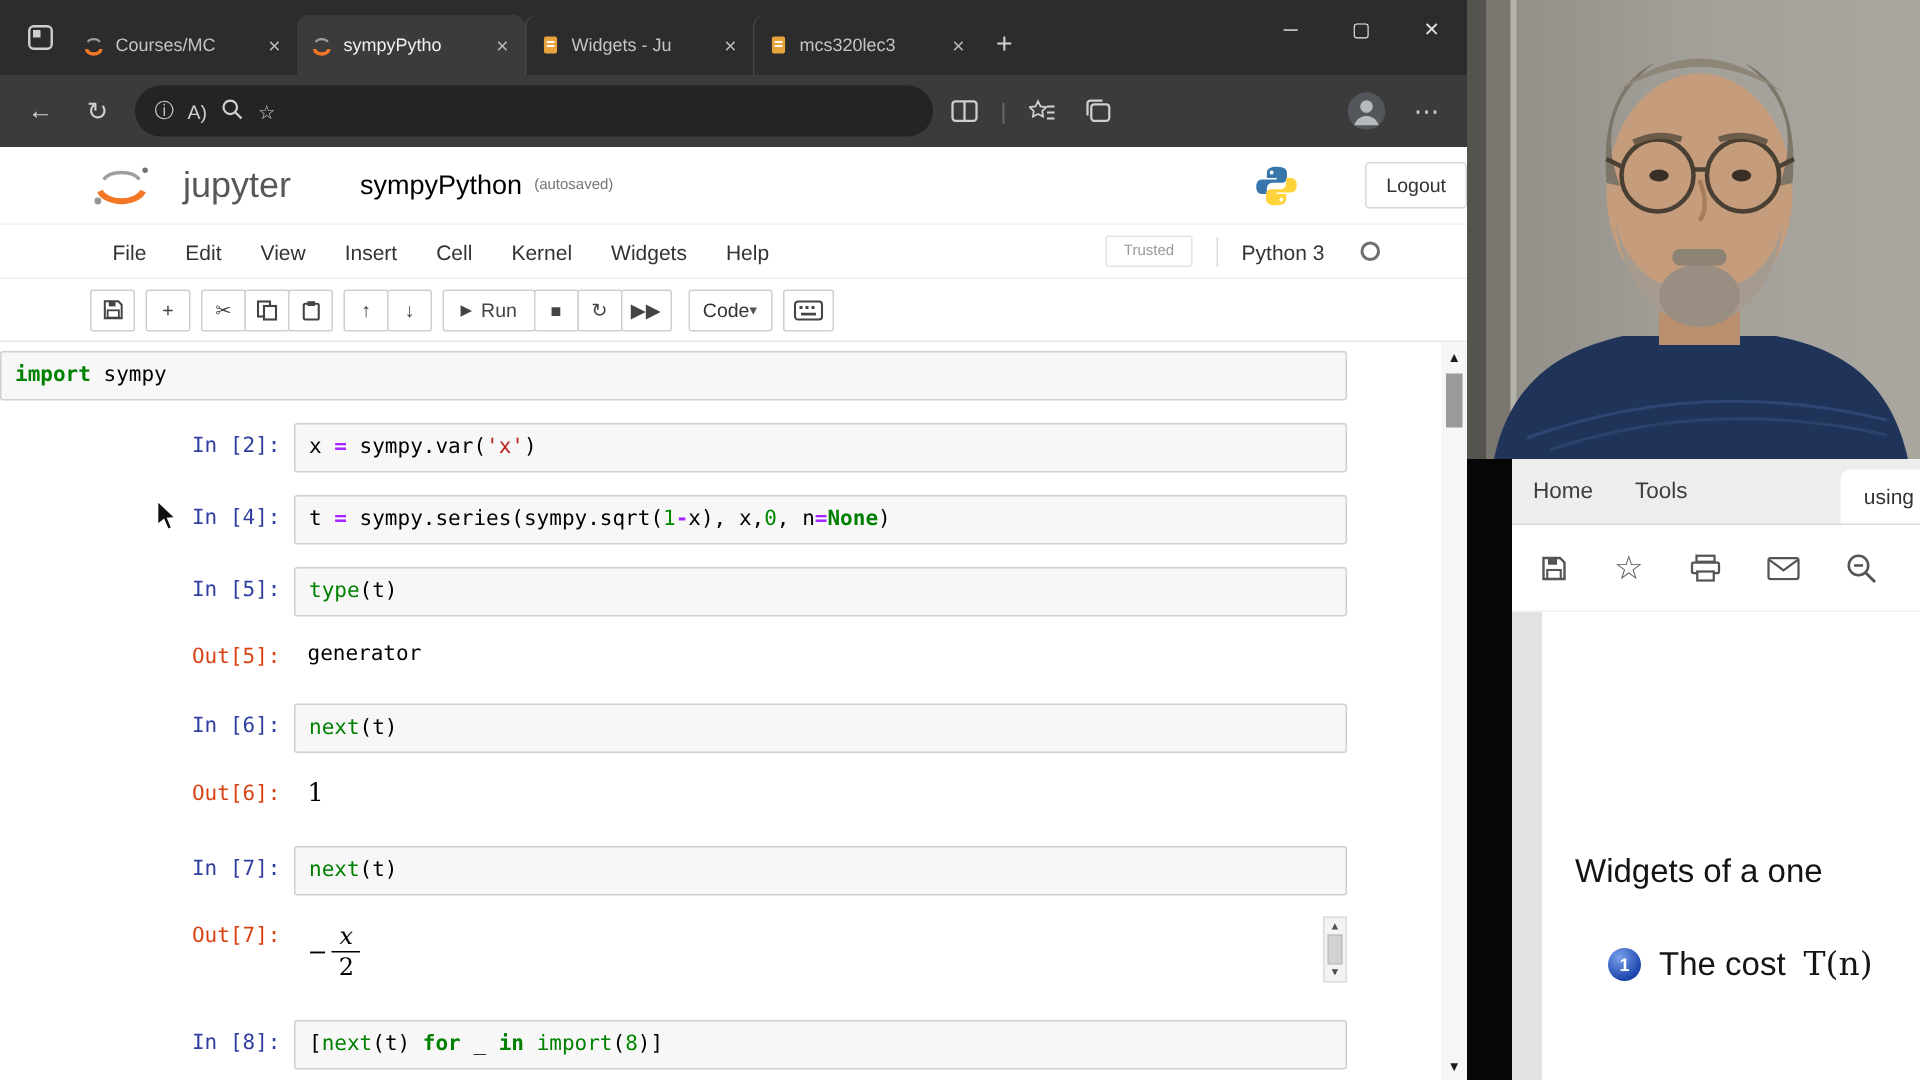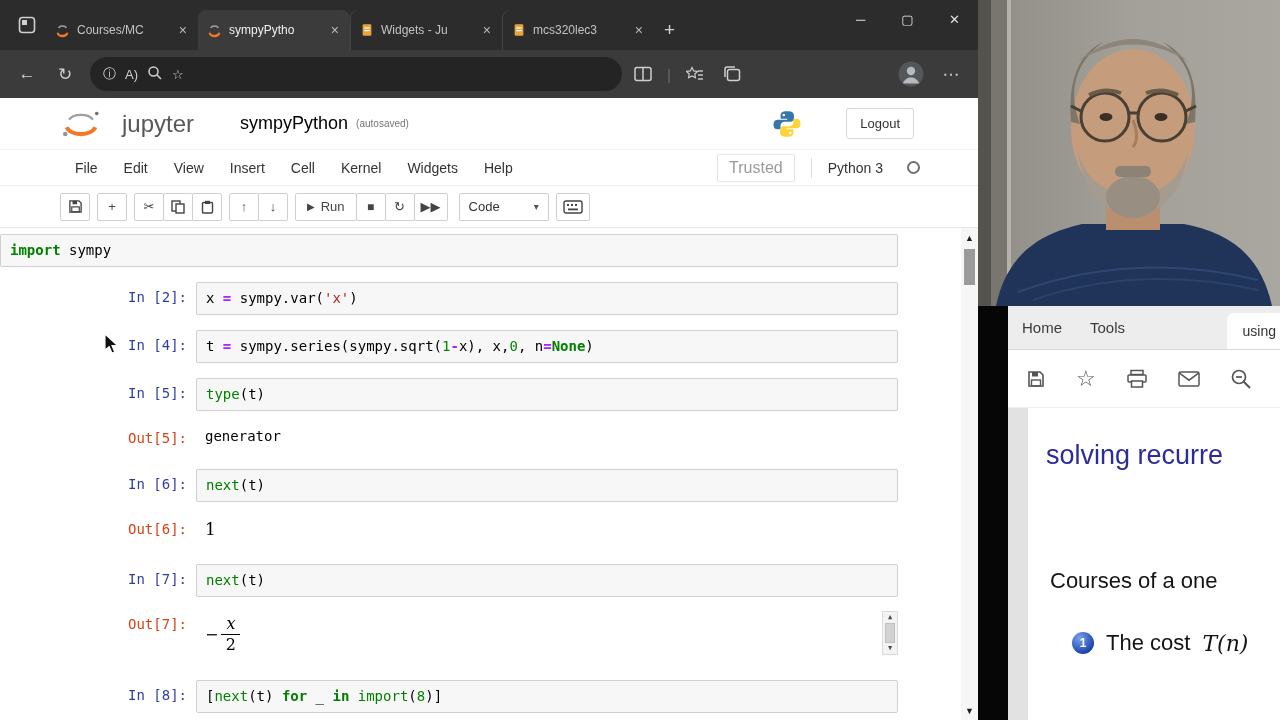--- a/index.html
+++ b/index.html
@@ -29,36 +29,36 @@
   .divider{color:#6a6a6a;font-size:15px;padding:0 3px}
   .navright{display:flex;align-items:center;gap:6px;margin-left:auto}
 
   
   .jheader{height:52px;display:flex;align-items:center;padding-left:60px;background:#fff;border-bottom:1px solid #f2f2f2}
   .jlogo{display:flex;align-items:center;gap:20px}
   .jlogo-text{font-size:24px;color:#585858}
   .jtitle{font-size:18px;color:#000;margin-left:46px}
   .jautosave{font-size:10px;color:#767676;margin-left:8px}
   .pylogo{margin-left:auto;margin-right:44px;display:flex}
-  .logout{border:1px solid #d7d7d7;border-radius:3px;padding:7px 13px;font-size:13px;color:#333;margin-right:64px;background:#fff}
+  .logout{border:1px solid #d7d7d7;border-radius:3px;padding:7px 13px;font-size:13px;color:#333;background:#fff}
   .jmenubar{height:36px;display:flex;align-items:center;padding-left:62px;border-bottom:1px solid #ececec}
   .menu-item{padding:0 13px;font-size:14px;color:#333}
-  .trusted{margin-left:auto;font-size:16px;color:#9a9a9a;border:1px solid #e4e4e4;padding:4px 11px;border-radius:2px}
+  .trusted{margin-left:auto;font-size:10px;color:#9a9a9a;border:1px solid #e4e4e4;padding:4px 11px;border-radius:2px}
   .kdivider{width:1px;height:20px;background:#ddd;margin:0 16px}
   .kernel{font-size:14px;color:#333;margin-right:24px}
   .kcircle{width:13px;height:13px;border:2px solid #6f6f6f;border-radius:50%;margin-right:58px}
 
   .toolbar{height:42px;display:flex;align-items:center;gap:7px;padding-left:60px;border-bottom:1px solid #e7e7e7}
   .tbtn{min-width:30px;height:28px;border:1px solid #cfcfcf;border-radius:2px;background:#fff;display:flex;align-items:center;justify-content:center;font-size:13px;color:#444;padding:0 6px}
   .tgrp{display:flex}
   .tgrp .tbtn+.tbtn{margin-left:-1px}
   .runbtn{gap:6px;padding:0 11px}
   .runbtn .play{font-size:10px}
   .stopg{font-size:12px}
-  .cellselect{height:28px;border:1px solid #cfcfcf;border-radius:2px;display:flex;align-items:center;gap:34px;padding:0 9px;font-size:13px;color:#333;background:#fff;margin-left:4px}
+  .cellselect{height:28px;border:1px solid #cfcfcf;border-radius:2px;display:flex;align-items:center;padding:0 9px;font-size:13px;color:#333;background:#fff;margin-left:4px}
   .caret{font-size:10px;color:#555}
 
   
   .nbbody{position:relative;height:492px;padding-top:6px;overflow:hidden;background:#fff}
   .nbrow{display:flex;align-items:flex-start;margin-bottom:15px}
   .prompt{width:196px;flex:none;text-align:right;padding:7px 9px 0 0;font-family:"DejaVu Sans Mono","Liberation Mono",monospace;font-size:14px;white-space:nowrap}
   .in-p{color:#303f9f}
   .out-p{color:#d84315}
   .codebox{flex:1;margin-right:80px;background:#f7f7f7;border:1px solid #cfcfcf;border-radius:2px;padding:6px 9px;font-family:"DejaVu Sans Mono","Liberation Mono",monospace;font-size:14px;line-height:19px;white-space:pre}
   .tk-kw{color:#008000;font-weight:bold}
@@ -91,21 +91,21 @@
   .pdfdoc-tab{margin-left:auto;background:#fff;height:36px;align-self:flex-end;border-radius:7px 0 0 0;padding:0 4px 0 16px;display:flex;align-items:center;font-size:14px;color:#333;min-width:52px}
   .pdficons{height:58px;display:flex;align-items:center;gap:30px;padding-left:18px;background:#fff;border-bottom:1px solid #f0f0f0}
   .pdficon{display:flex;align-items:center;justify-content:center;color:#555}
   .star-glyph{font-size:22px;line-height:22px}
   .pdfbody{position:relative;height:312px;background:#fff}
   .pdfgutter{position:absolute;left:0;top:0;width:20px;height:100%;background:#e2e2e2}
   .pdfheading{position:absolute;left:38px;top:32px;font-size:27px;color:#2b2b9b;white-space:nowrap}
   .pdfline1{position:absolute;left:42px;top:160px;font-size:22px;color:#141414;white-space:nowrap}
   .pdfbullet{position:absolute;left:64px;top:222px;display:flex;align-items:center;gap:12px;white-space:nowrap;font-size:22px;color:#141414}
   .ball{width:22px;height:22px;border-radius:50%;background:radial-gradient(circle at 35% 28%,#7aa2ec,#1c44ab 72%);color:#fff;font-size:12px;font-weight:bold;display:flex;align-items:center;justify-content:center;flex:none}
-  .pdfmath{font-family:"DejaVu Serif","Liberation Serif",serif;font-style:italic}
+  .pdfmath{font-family:"DejaVu Serif","Liberation Serif",serif;}
   .cursor{position:absolute;left:103px;top:333px;pointer-events:none}
 </style>
 </head>
 <body>
 
 <div class="browser">
 
   <div class="tabbar">
     <span class="tbleft">
       <svg width="18" height="18" viewBox="0 0 18 18">
@@ -432,22 +432,21 @@
     <span class="pdficon">
       <svg width="22" height="22" viewBox="0 0 22 22">
           <circle cx="9" cy="9" r="6.5" fill="none" stroke="#555" stroke-width="1.7"></circle>
           <line x1="13.8" y1="13.8" x2="20" y2="20" stroke="#555" stroke-width="2"></line>
           <line x1="6" y1="9" x2="12" y2="9" stroke="#555" stroke-width="1.7"></line>
         </svg>
     </span>
   </div>
   <div class="pdfbody">
     <div class="pdfgutter"></div>
-    <div class="pdfheading">solving recurre</div>
-    <div class="pdfline1">Courses of a one</div>
+    <div class="pdfline1">Widgets of a one</div>
     <div class="pdfbullet">
       <span class="ball">1</span>
       <span>The cost</span>
       <span class="pdfmath">T(n)</span>
     </div>
   </div>
 </div>
 
 <svg class="cursor" width="17" height="22" viewBox="0 0 17 22">
   <path d="M2 1 L2 17 L6.2 13.6 L9 20 L11.6 18.9 L8.9 12.6 L14 12.2 Z" fill="#101010" stroke="#ffffff" stroke-width="1.1"></path>

